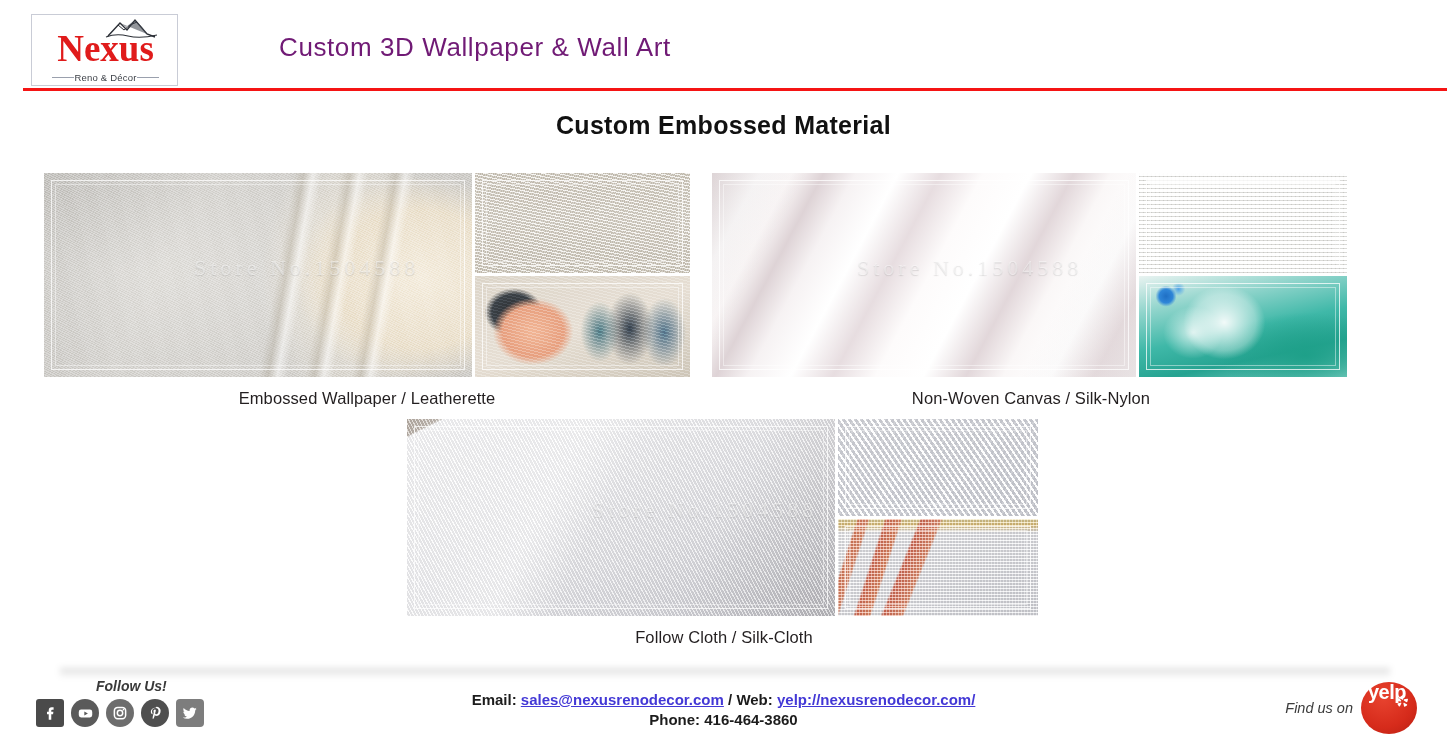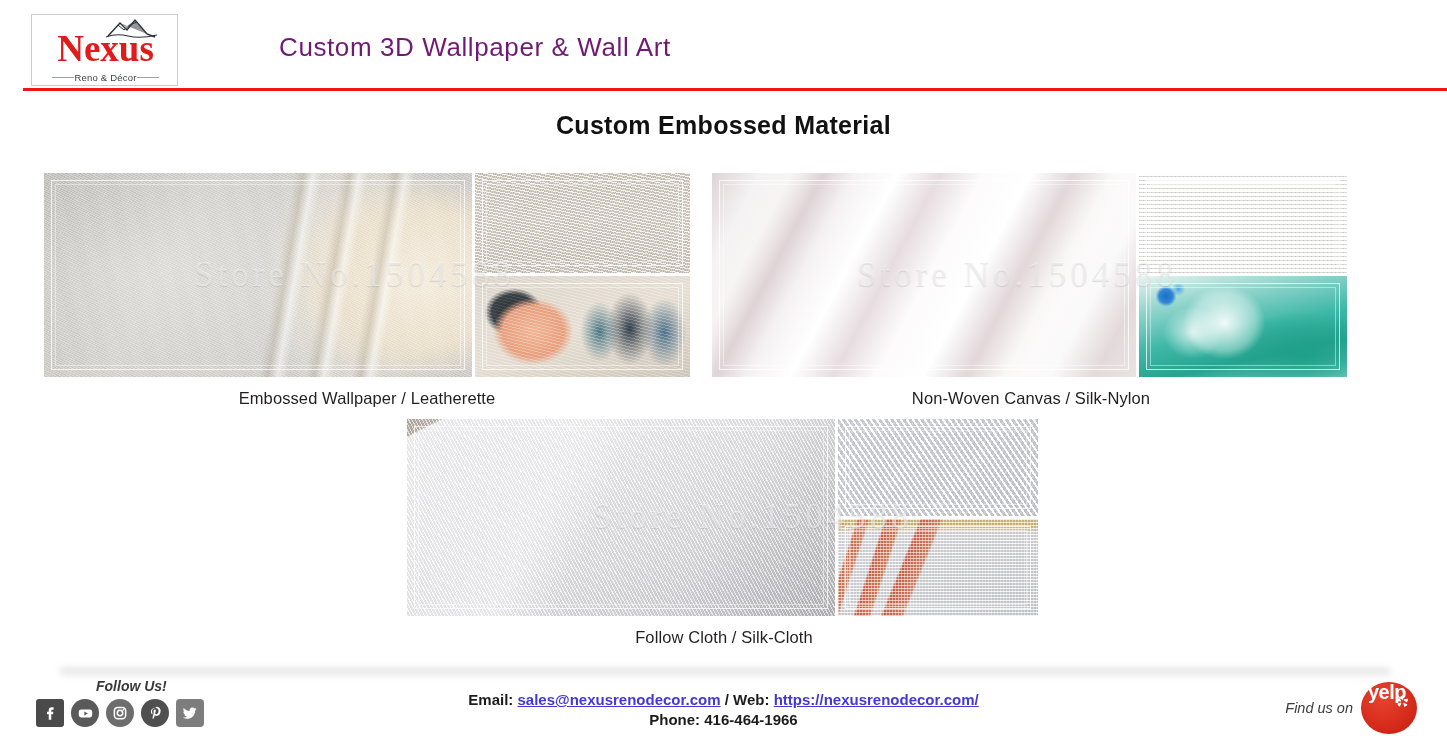--- a/index.html
+++ b/index.html
@@ -149,21 +149,21 @@
     font-size: 16.5px;
     font-weight: 500;
     color: #231f20;
     letter-spacing: 0.1px;
   }
 
   .watermark {
     position: absolute;
     z-index: 5;
     font-family: "Liberation Serif", serif;
-    font-size: 35px;
+    font-size: 22px;
     letter-spacing: 4px;
     color: rgba(255,255,255,0.45);
     text-shadow: 0 1px 1px rgba(120,120,120,0.22);
     pointer-events: none;
     white-space: nowrap;
   }
 
   
   .tex-roll {
     position: absolute; inset: 0;
@@ -520,23 +520,23 @@
           </svg>
         </div>
 
       </div>
     </div>
 
     <div class="contact-block">
       <div>
         <span>Email:</span>
         <span class="contact-link">sales@nexusrenodecor.com</span><span> / </span><span>Web:</span>
-        <span class="contact-link">https://nexusrenodecor.com/</span>
-      </div>
-      <div>Phone: 416-464-1966</div>
+        <span class="contact-link">yelp://nexusrenodecor.com/</span>
+      </div>
+      <div>Phone: 416-464-3860</div>
     </div>
 
     <div class="yelp-block">
       <span class="yelp-label">Find us on</span>
       <span class="yelp-badge">
         <span class="yelp-word">yelp</span>
         <svg class="yelp-burst" viewBox="0 0 24 24">
           <g fill="#ffffff">
             <path d="M11.4 2.2c.9-.3 1.7.3 1.7 1.2l-.2 5c0 .9-1.1 1.3-1.7.6L8.6 5.6c-.5-.6-.3-1.5.4-1.8z"></path>
             <path d="M3.6 9.4c-.5.8 0 1.8.9 1.9l4.3.6c.9.1 1.4-.9.9-1.6L7.2 7.1c-.5-.7-1.5-.6-2 .1z"></path>

